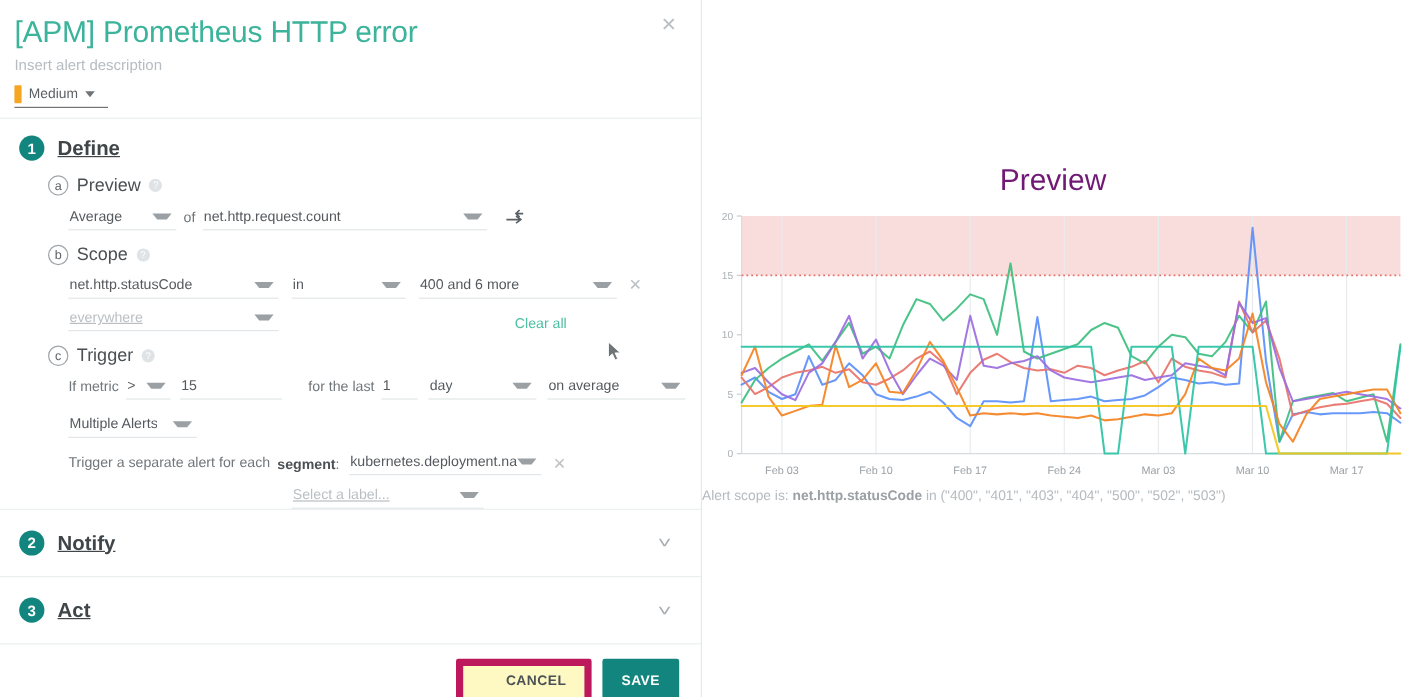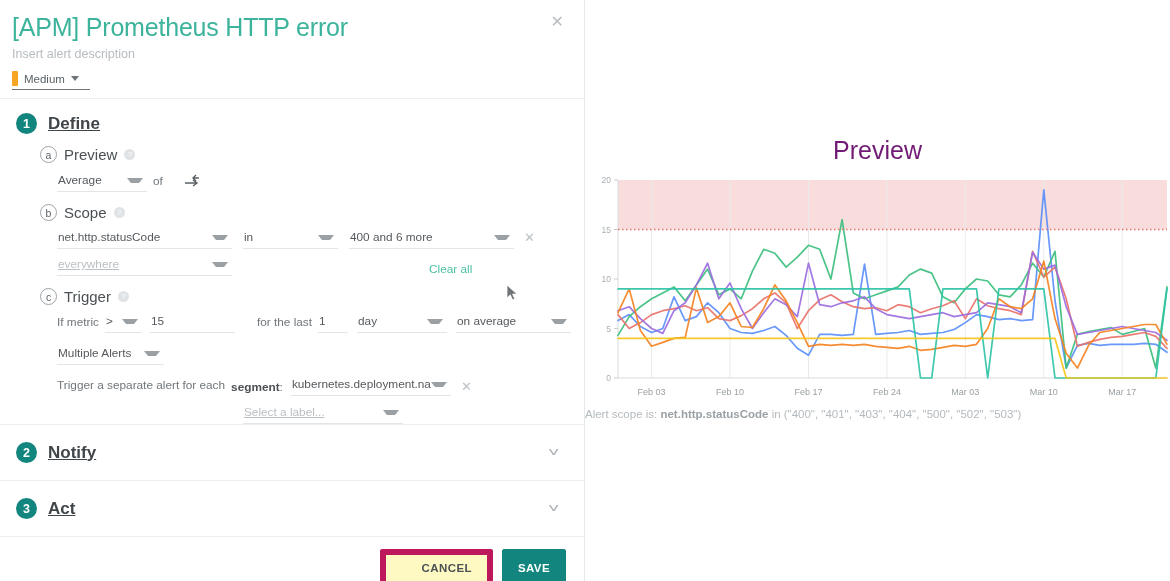--- a/index.html
+++ b/index.html
@@ -154,20 +154,24 @@
           <span class="bullet-letter">a</span>
           <span class="sub-title">Preview</span>
           <span class="help-dot">?</span>
         </div>
         <div class="row">
           <div class="fld" style="width:90px">
             <span class="val">Average</span>
             <span class="caret lite"></span>
           </div>
           <span class="txt">of</span>
+          <div class="fld" style="width:237px">
+            <span class="val">net.http.request.count</span>
+            <span class="caret lite"></span>
+          </div>
           <span class="icon-compare">
             <svg viewBox="0 0 22 18" width="22" height="18">
               <path d="M4 11 h11 M12 8 l4 3 l-4 3" fill="none" stroke="#5b6165" stroke-width="1.4"></path>
               <path d="M18 6 h-6 M15 3 l-3 3 l3 3" fill="none" stroke="#5b6165" stroke-width="1.4"></path>
             </svg>
           </span>
         </div>
       </div>
 
       <div class="sub">

